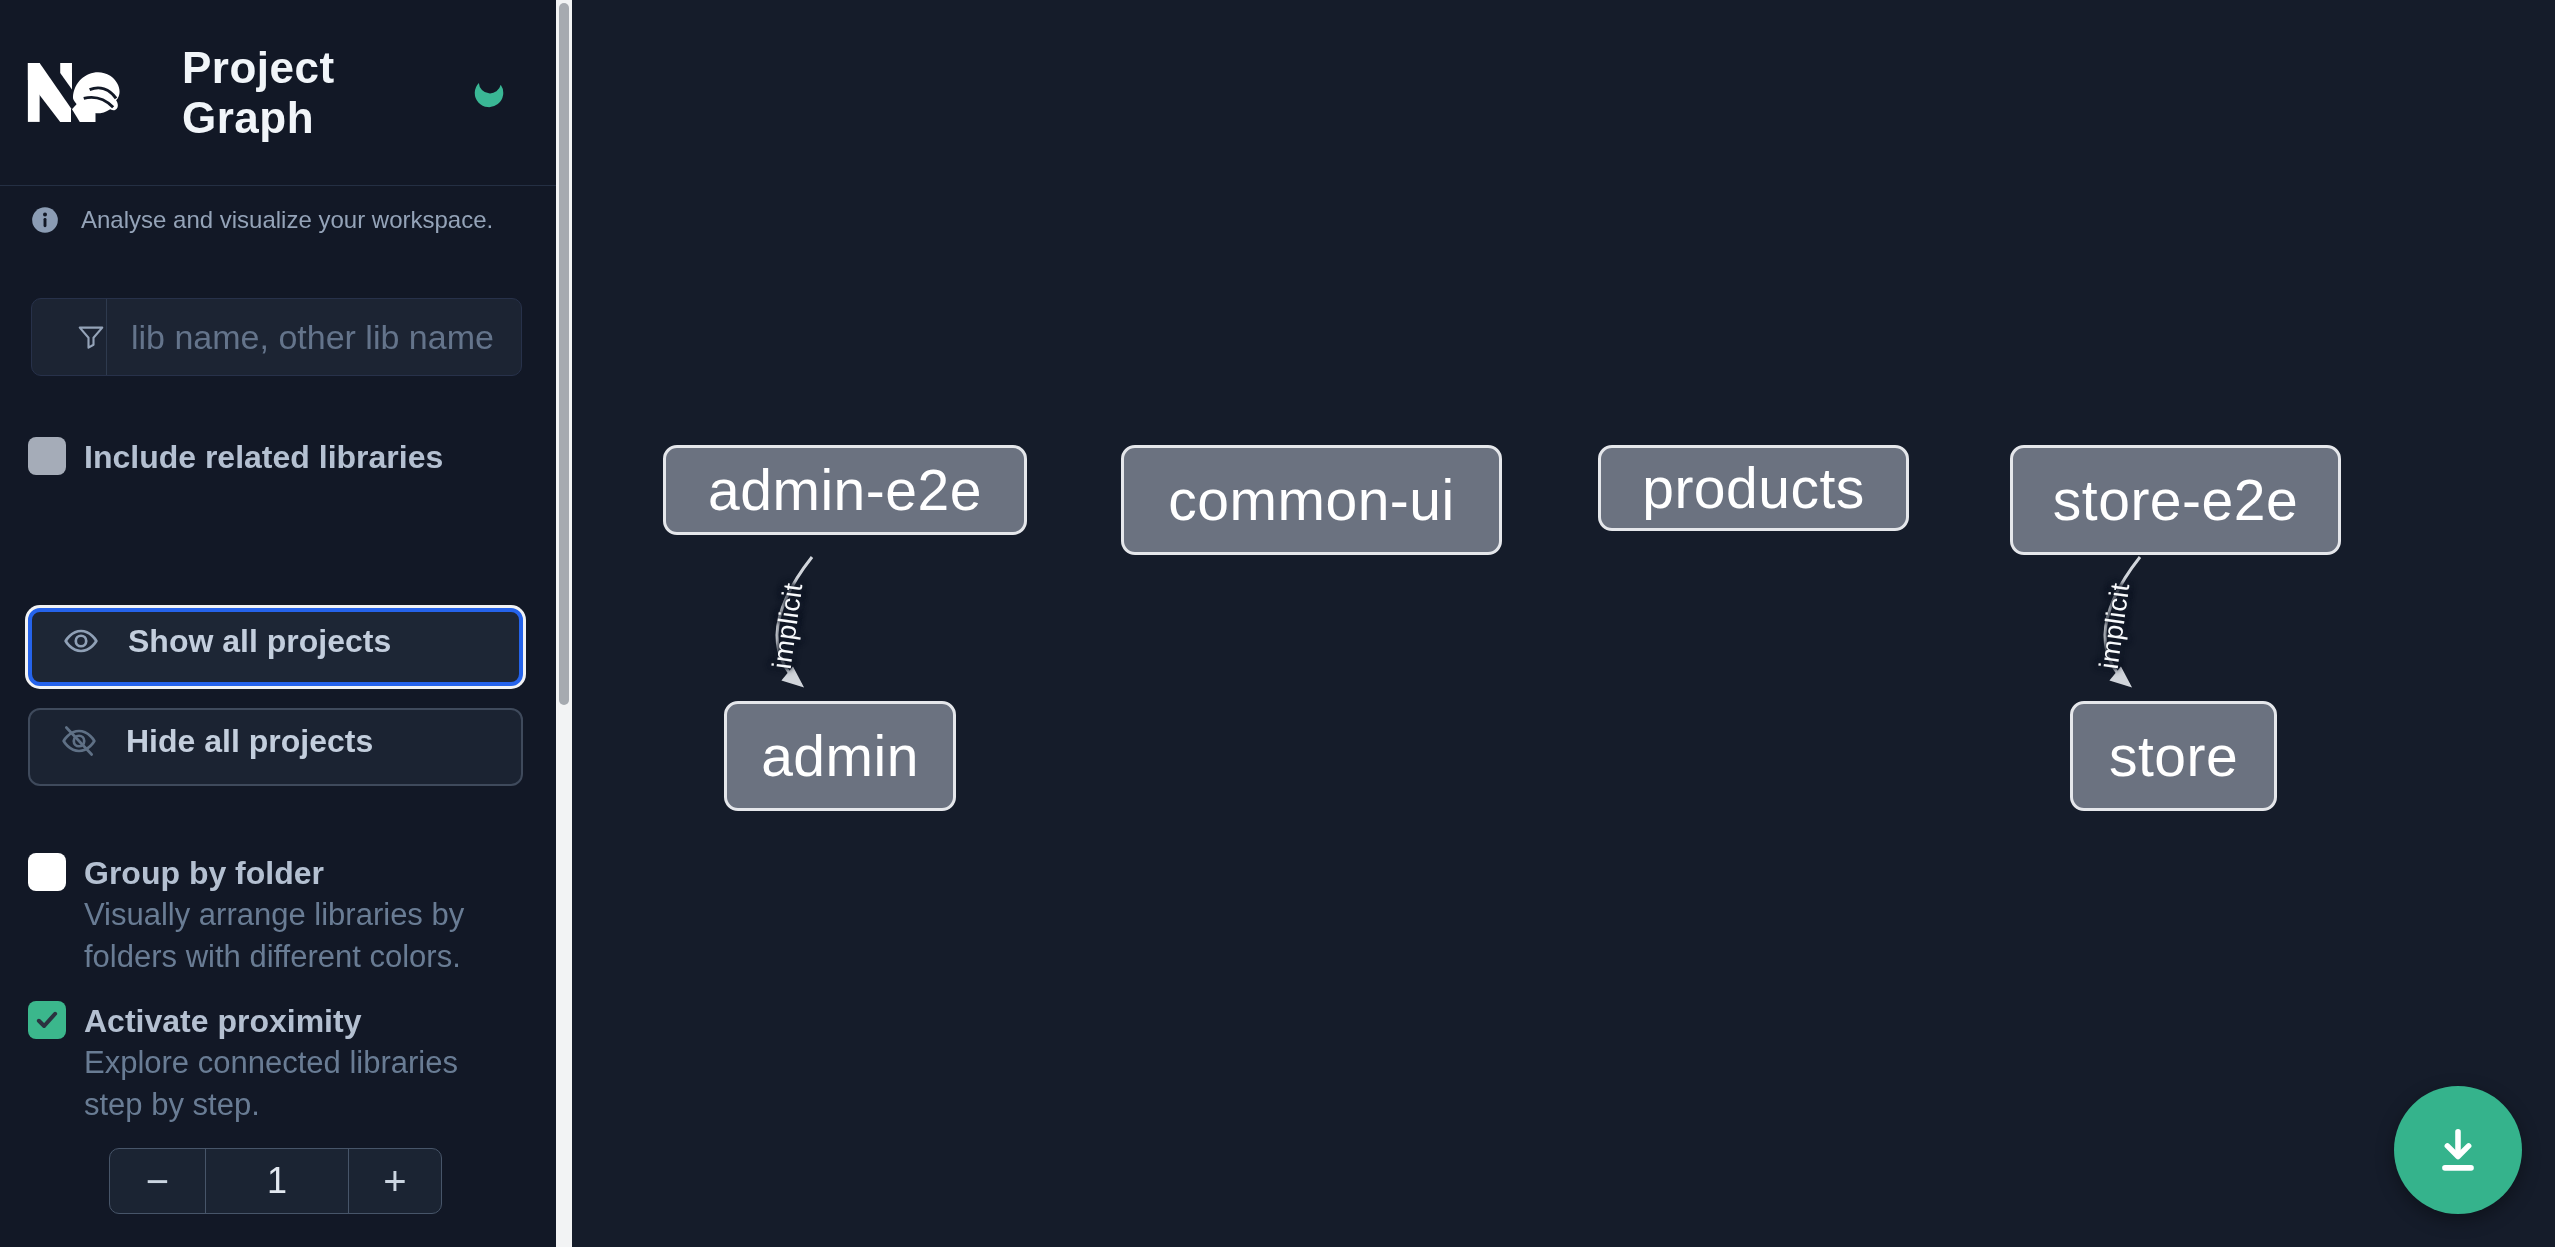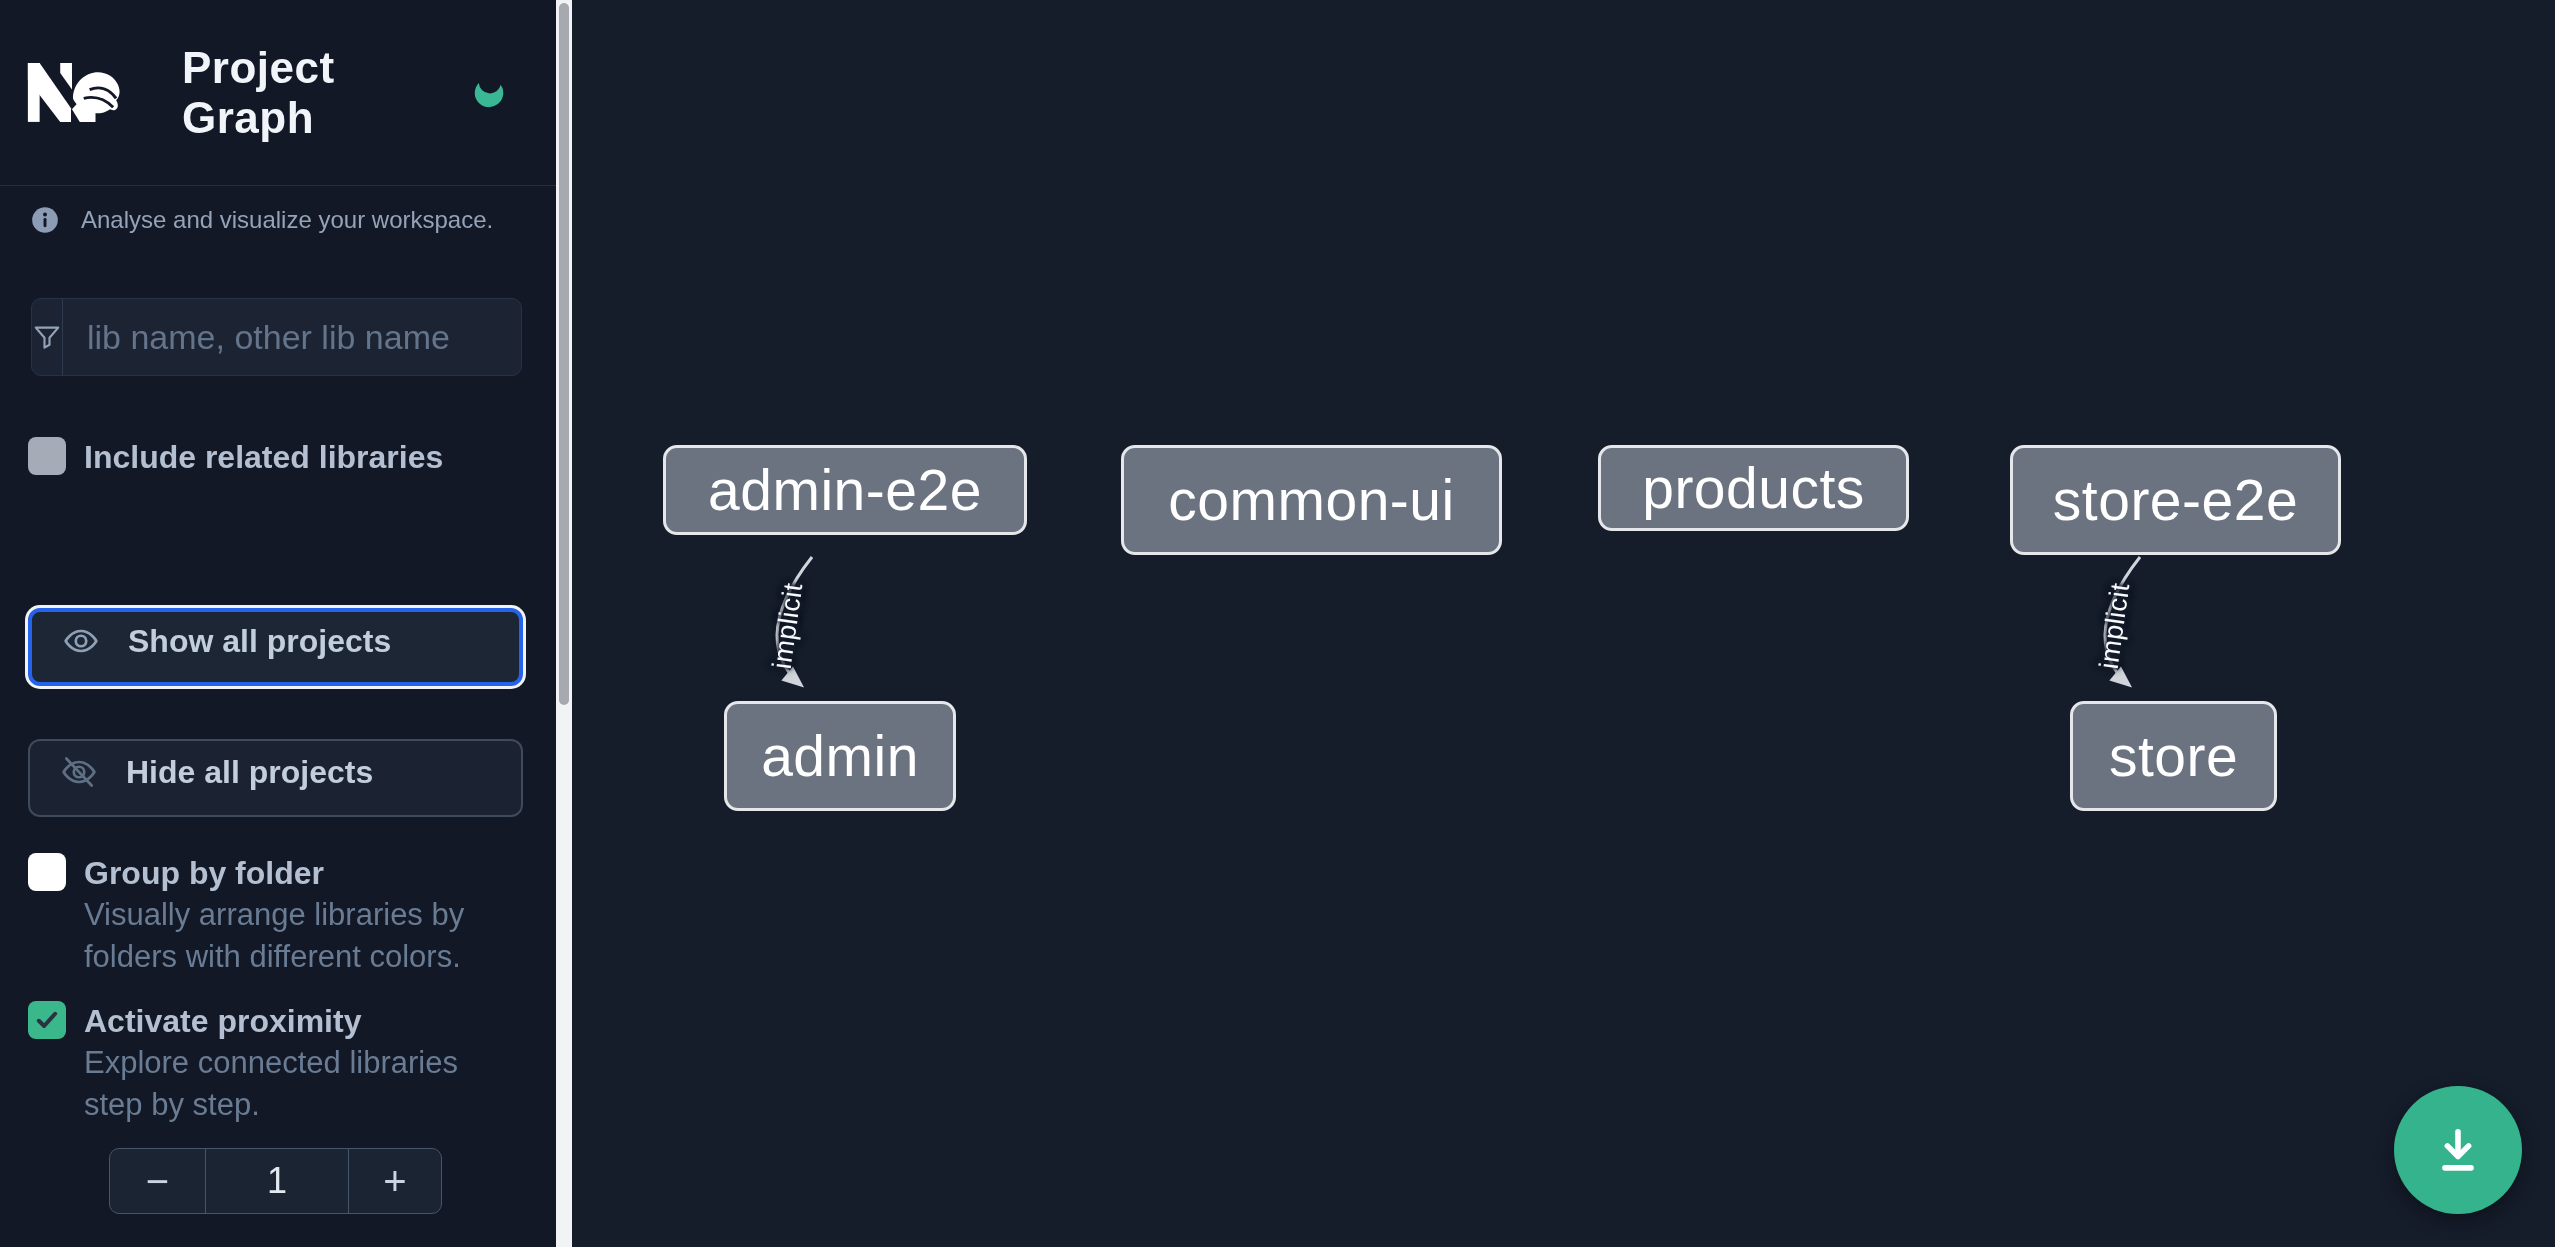--- a/index.html
+++ b/index.html
@@ -26,21 +26,21 @@
   .theme-toggle { margin-left:auto; width:40px; height:40px; cursor:pointer; background:none; border:none; display:flex; align-items:center; justify-content:center; }
   .theme-toggle svg { width:38px; height:38px; }
 
   .info-row { display:flex; align-items:center; gap:22px; padding:20px 30px 0 31px; }
   .info-icon { width:28px; height:28px; flex:0 0 auto; }
   .info-text { font-size:24px; color:#94a3b8; }
 
   .search-row { margin:64px 34px 0 31px; }
   .search-box {
     display:flex; align-items:stretch; height:78px;
-    background:#1c2433; border:1px solid #27314a; border-radius:10px; overflow:hidden;
+    background:#1c2433; border:1px solid #27314a; border-radius:10px; overflow:hidden;padding-left:44px;
   }
   .search-funnel {
     width:63px; display:flex; align-items:center; justify-content:center;
     border-right:1px solid #2e3a4e;
   }
   .search-funnel svg { width:30px; height:30px; }
   .search-input {
     flex:1; background:transparent; border:none; outline:none;
     font-family:inherit; font-size:34px; color:#cbd5e1; padding:0 24px;
   }
@@ -67,21 +67,21 @@
     position:absolute; left:28px; width:495px; height:78px;
     display:flex; align-items:center; gap:28px; padding:0 0 12px 30px;
     background:#1b2332; border:2px solid #3f4a5c; border-radius:12px;
     font-family:inherit; font-size:32px; font-weight:600; color:#c3cedd; cursor:pointer;
   }
   .action-btn svg { width:38px; height:38px; flex:0 0 auto; }
   .btn-show {
     top:608px; background:#1d2635;
     border:4px solid #2563eb; box-shadow:0 0 0 3px rgba(255,255,255,0.95);
   }
-  .btn-hide { top:739px; }
+  .btn-hide { top:708px; }
 
   .stepper {
     position:absolute; left:109px; top:1148px; width:333px; height:66px;
     display:flex; align-items:stretch;
     background:#1b2433; border:1px solid #475569; border-radius:10px; overflow:hidden;
   }
   .stepper button {
     background:transparent; border:none; color:#cbd5e1; font-family:inherit;
     font-size:40px; line-height:1; cursor:pointer; display:flex; align-items:center; justify-content:center;
   }

